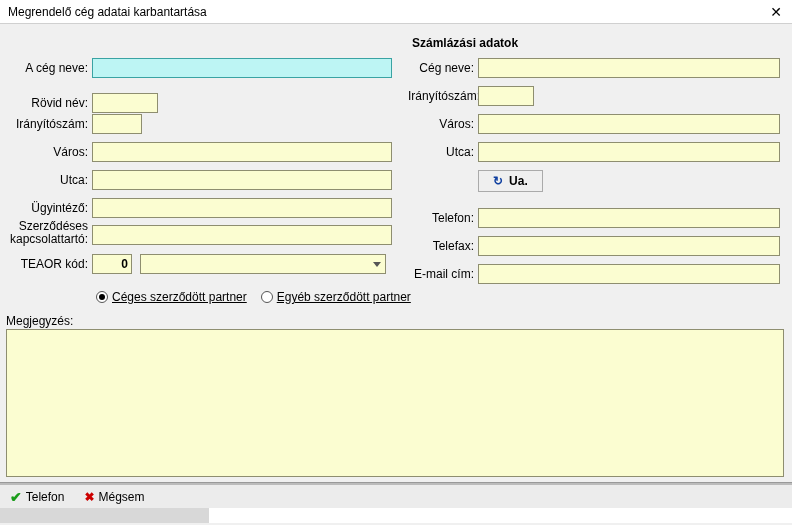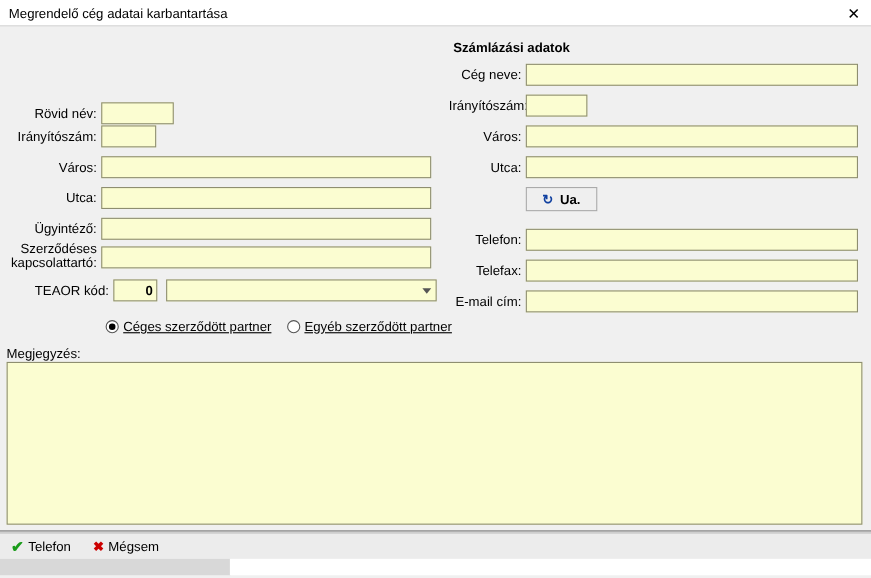--- a/index.html
+++ b/index.html
@@ -142,47 +142,51 @@
 </head>
 <body>
 
 <div class="titlebar">
   <span class="title">Megrendelő cég adatai karbantartása</span>
   <span class="close-x">✕</span>
 </div>
 
 <div class="content">
 
+  <div class="row" style="left:0; top:34px;">
+    <span class="lbl lbl-l">A cég neve:</span>
+    <input class="fld fld-focus" style="width: 300px;" value="">
+  </div>
   <div class="row" style="left:0; top:69px;">
     <span class="lbl lbl-l">Rövid név:</span>
     <input class="fld" style="width: 66px;" value="">
   </div>
   <div class="row" style="left:0; top:90px;">
     <span class="lbl lbl-l">Irányítószám:</span>
     <input class="fld" style="width: 50px;" value="">
   </div>
   <div class="row" style="left:0; top:118px;">
     <span class="lbl lbl-l">Város:</span>
     <input class="fld" style="width: 300px;" value="">
   </div>
   <div class="row" style="left:0; top:146px;">
     <span class="lbl lbl-l">Utca:</span>
     <input class="fld" style="width: 300px;" value="">
   </div>
   <div class="row" style="left:0; top:174px;">
     <span class="lbl lbl-l">Ügyintéző:</span>
     <input class="fld" style="width: 300px;" value="">
   </div>
-  <div class="row" style="left:0; top:194px; align-items:flex-start;">
+  <div class="row" style="left:0; top:194px; align-items:center;">
     <span class="lbl lbl-l" style="line-height:13px; padding-top:2px;">
       <span>Szerződéses</span><br><span>kapcsolattartó:</span>
     </span>
     <input class="fld" style="width: 300px; margin-top: 6px;" value="">
   </div>
-  <div class="row" style="left:11px; top:230px;align-items:center;">
+  <div class="row" style="left:0; top:230px;align-items:center;">
     <span class="lbl lbl-l">TEAOR kód:</span>
     <input class="fld teaor-num" value="0" style="">
     <span style="width:8px"></span>
     <div class="teaor-sel"><span></span></div>
   </div>
 
   <div class="radio-row" style="left:96px; top:266px;text-decoration:underline;">
     <label class="radio">
       <span class="dot on"></span>
       <span>Céges szerződött partner</span>

